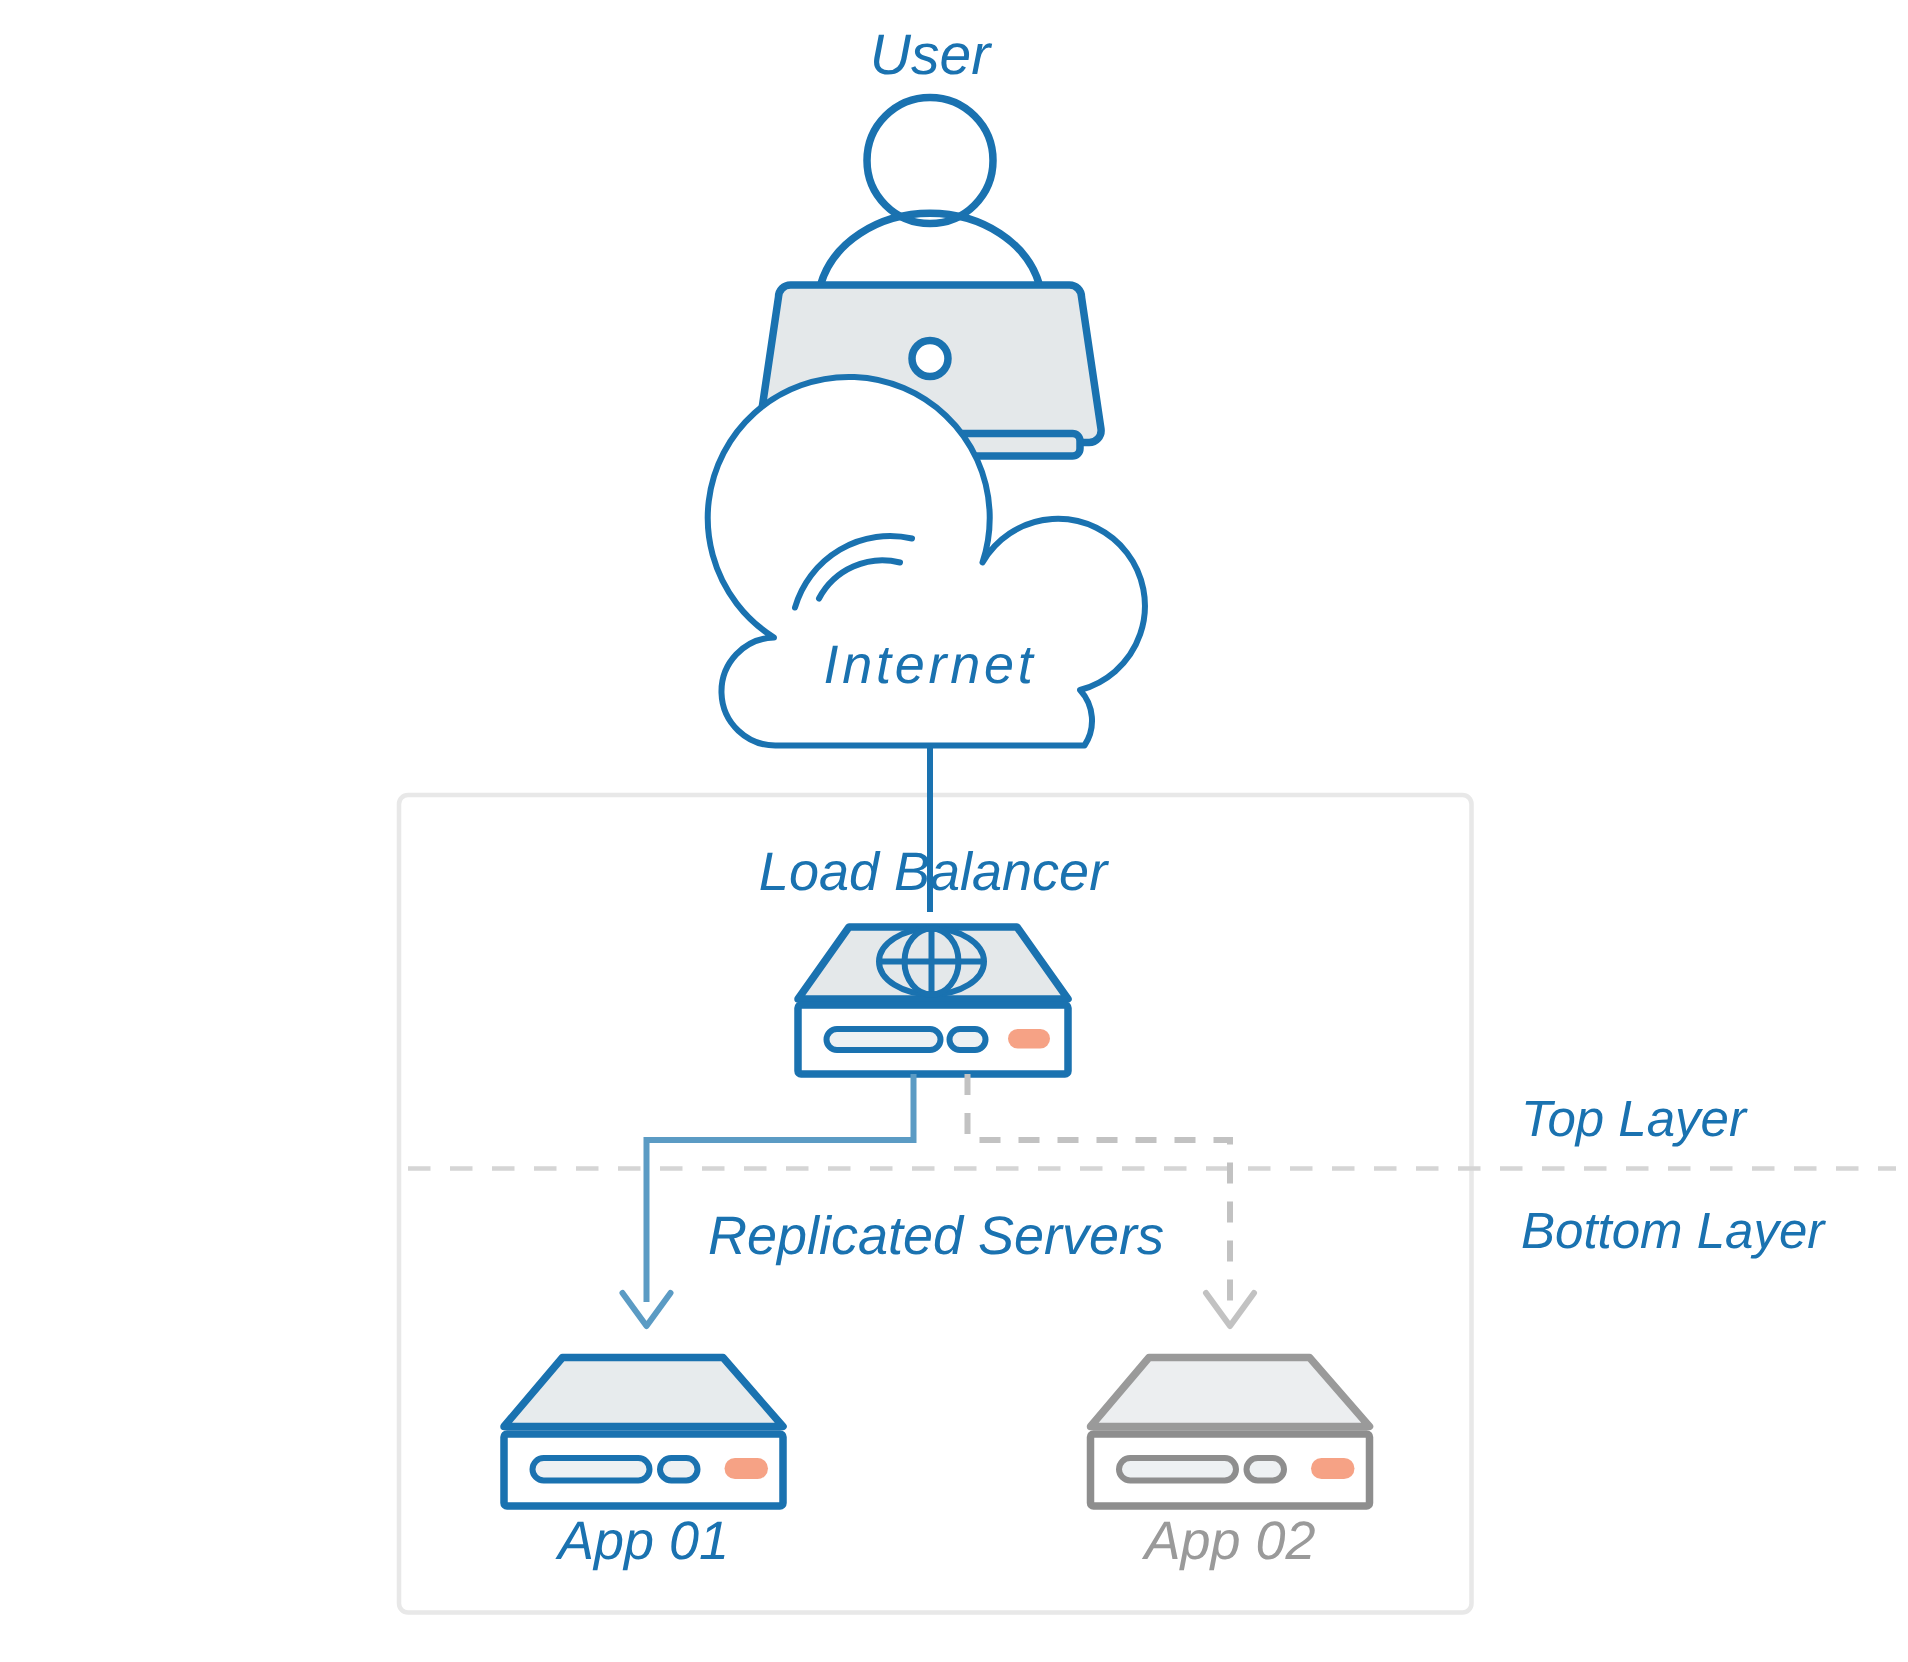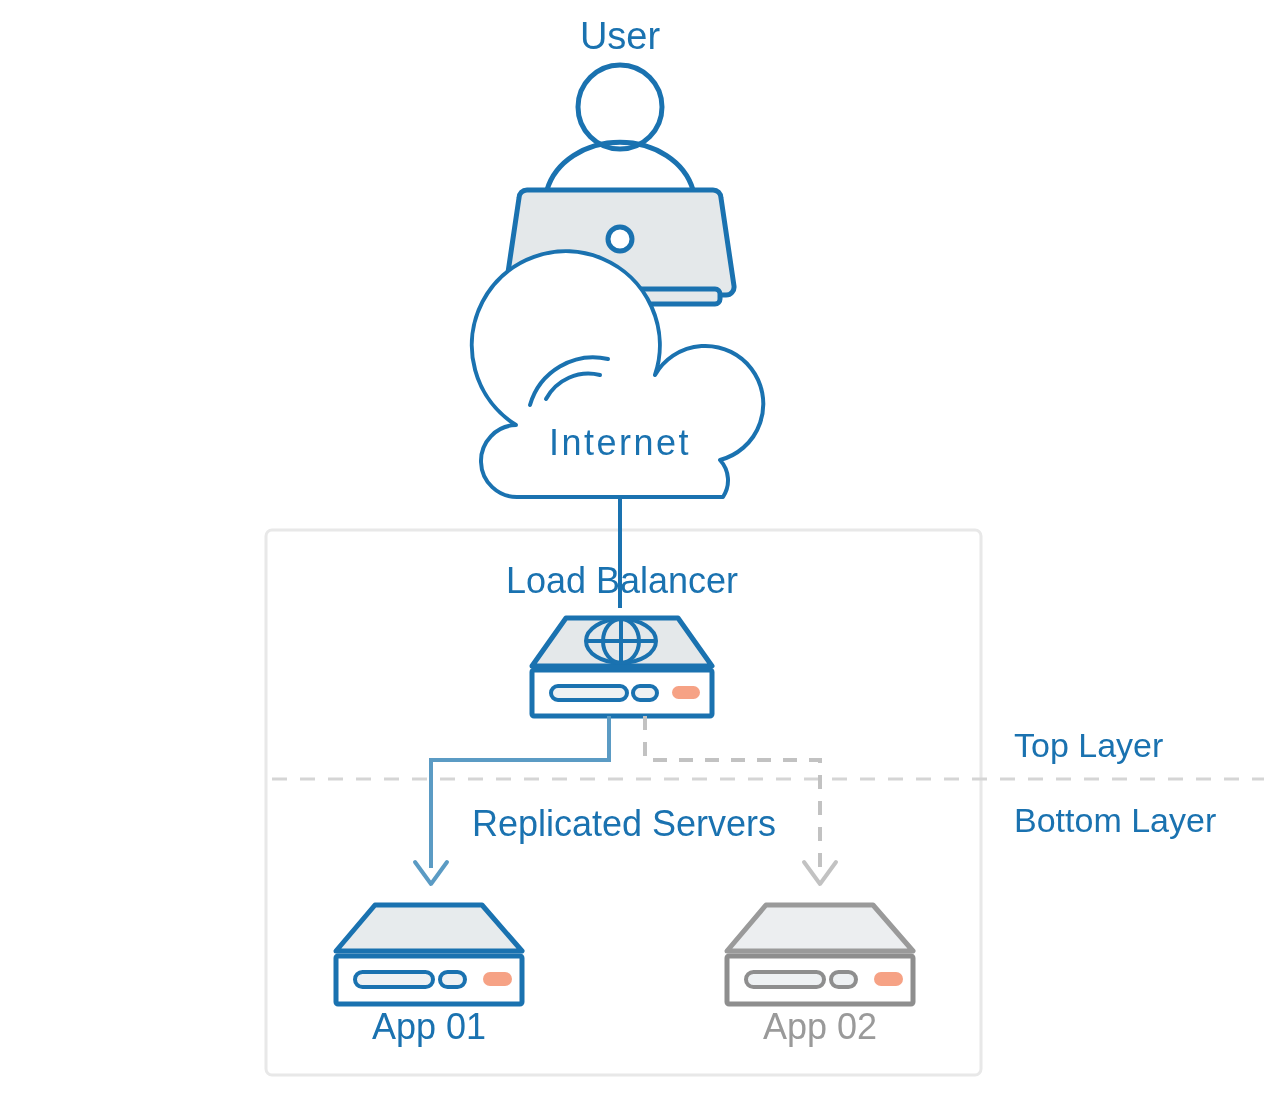--- a/index.html
+++ b/index.html
@@ -10,20 +10,21 @@
   body {
     width: 1272px;
     height: 1108px;
     font-family: "Liberation Sans", sans-serif;
     overflow: hidden;
   }
   #canvas {
     position: relative;
     width: 1272px;
     height: 872px;
+    font-style: italic;
   }
   #diagram-svg {
     position: absolute;
     top: 0;
     left: 0;
     width: 1272px;
     height: 1108px;
   }
   .lbl {
     font-family: "Liberation Sans", sans-serif;

